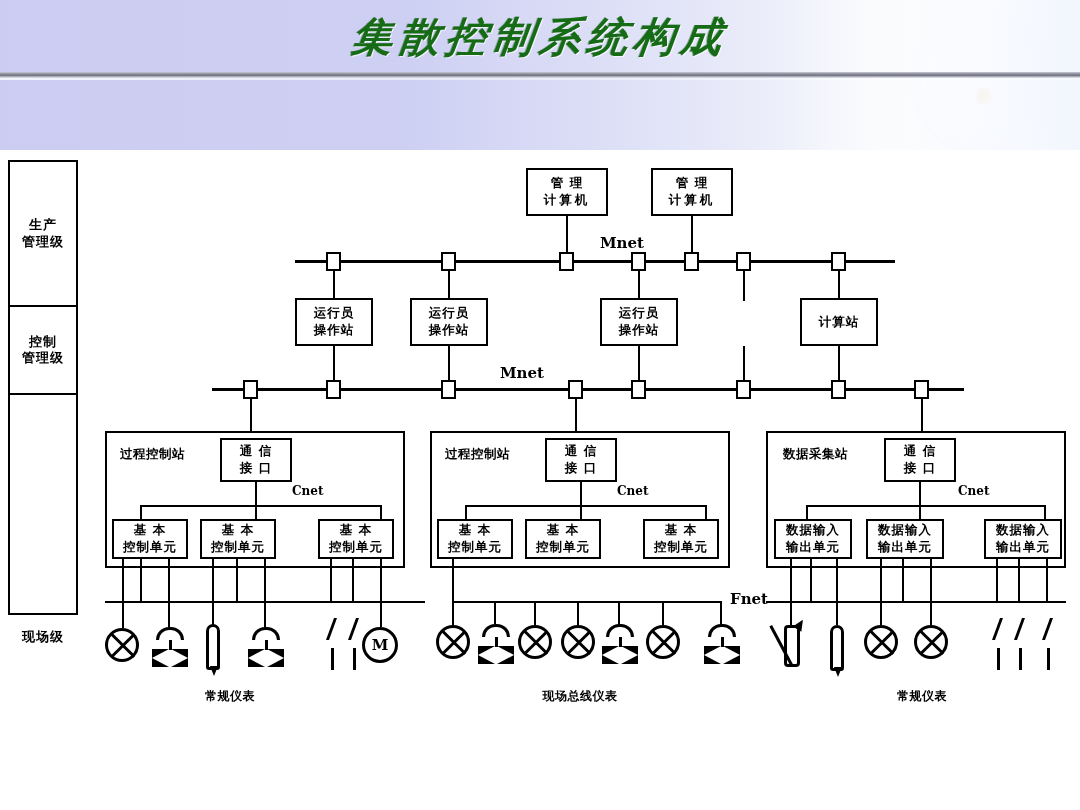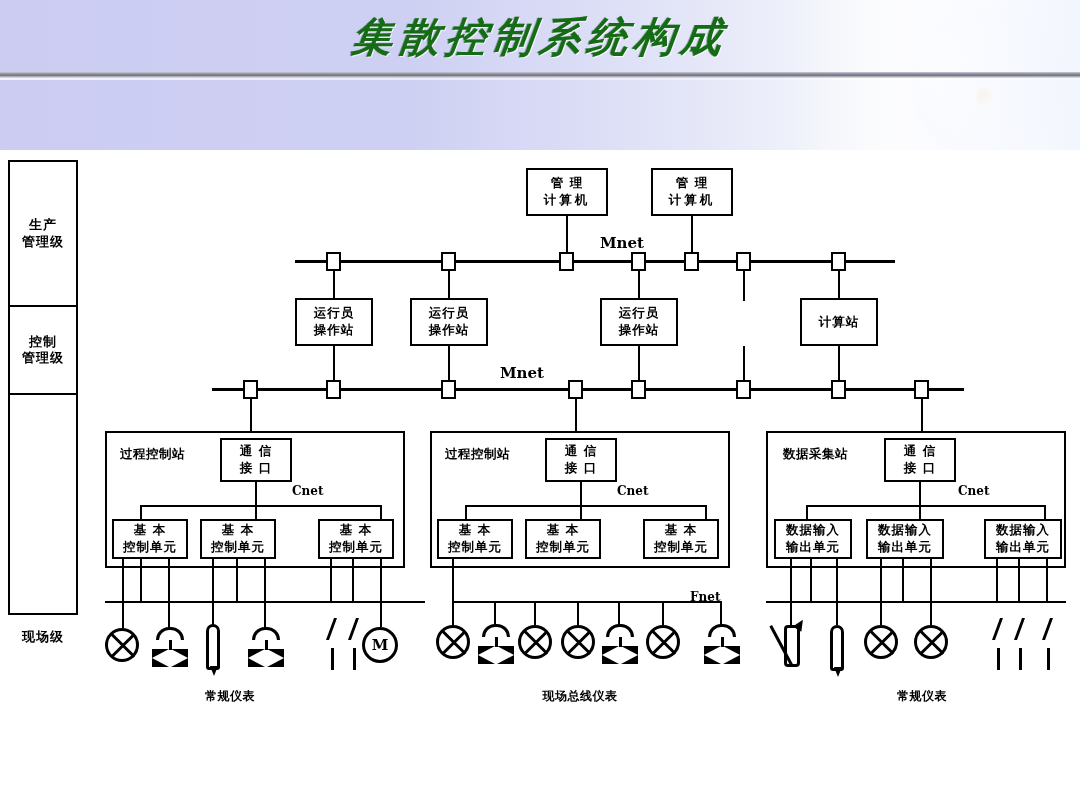--- a/index.html
+++ b/index.html
@@ -308,21 +308,21 @@
       <div>基   本</div>
       <div>控制单元</div>
     </div>
     <div class="dbox" style="left:643px;top:369px;width:76px;height:40px;">
       <div>基   本</div>
       <div>控制单元</div>
     </div>
 
     <div class="vline" style="left:452px;top:409px;height:44px;"></div>
     <div class="bus" style="left:452px;top:451px;width:270px;height:2px;"></div>
-    <div class="bus-label" style="left:690px;top:440px;font-size:12px;">Fnet</div>
+    <div class="bus-label" style="left:730px;top:440px;font-size:15px;">Fnet</div>
 
     <div class="station" style="left:766px;top:281px;width:300px;height:137px;"></div>
     <div class="station-label" style="left:783px;top:296px;">数据采集站</div>
     <div class="dbox" style="left:884px;top:288px;width:72px;height:44px;">
       <div>通 信</div>
       <div>接 口</div>
     </div>
     <div class="bus-label" style="left:958px;top:334px;font-size:12px;">Cnet</div>
     <div class="vline" style="left:919px;top:332px;height:24px;"></div>
     <div class="hline" style="left:806px;top:355px;width:240px;"></div>

